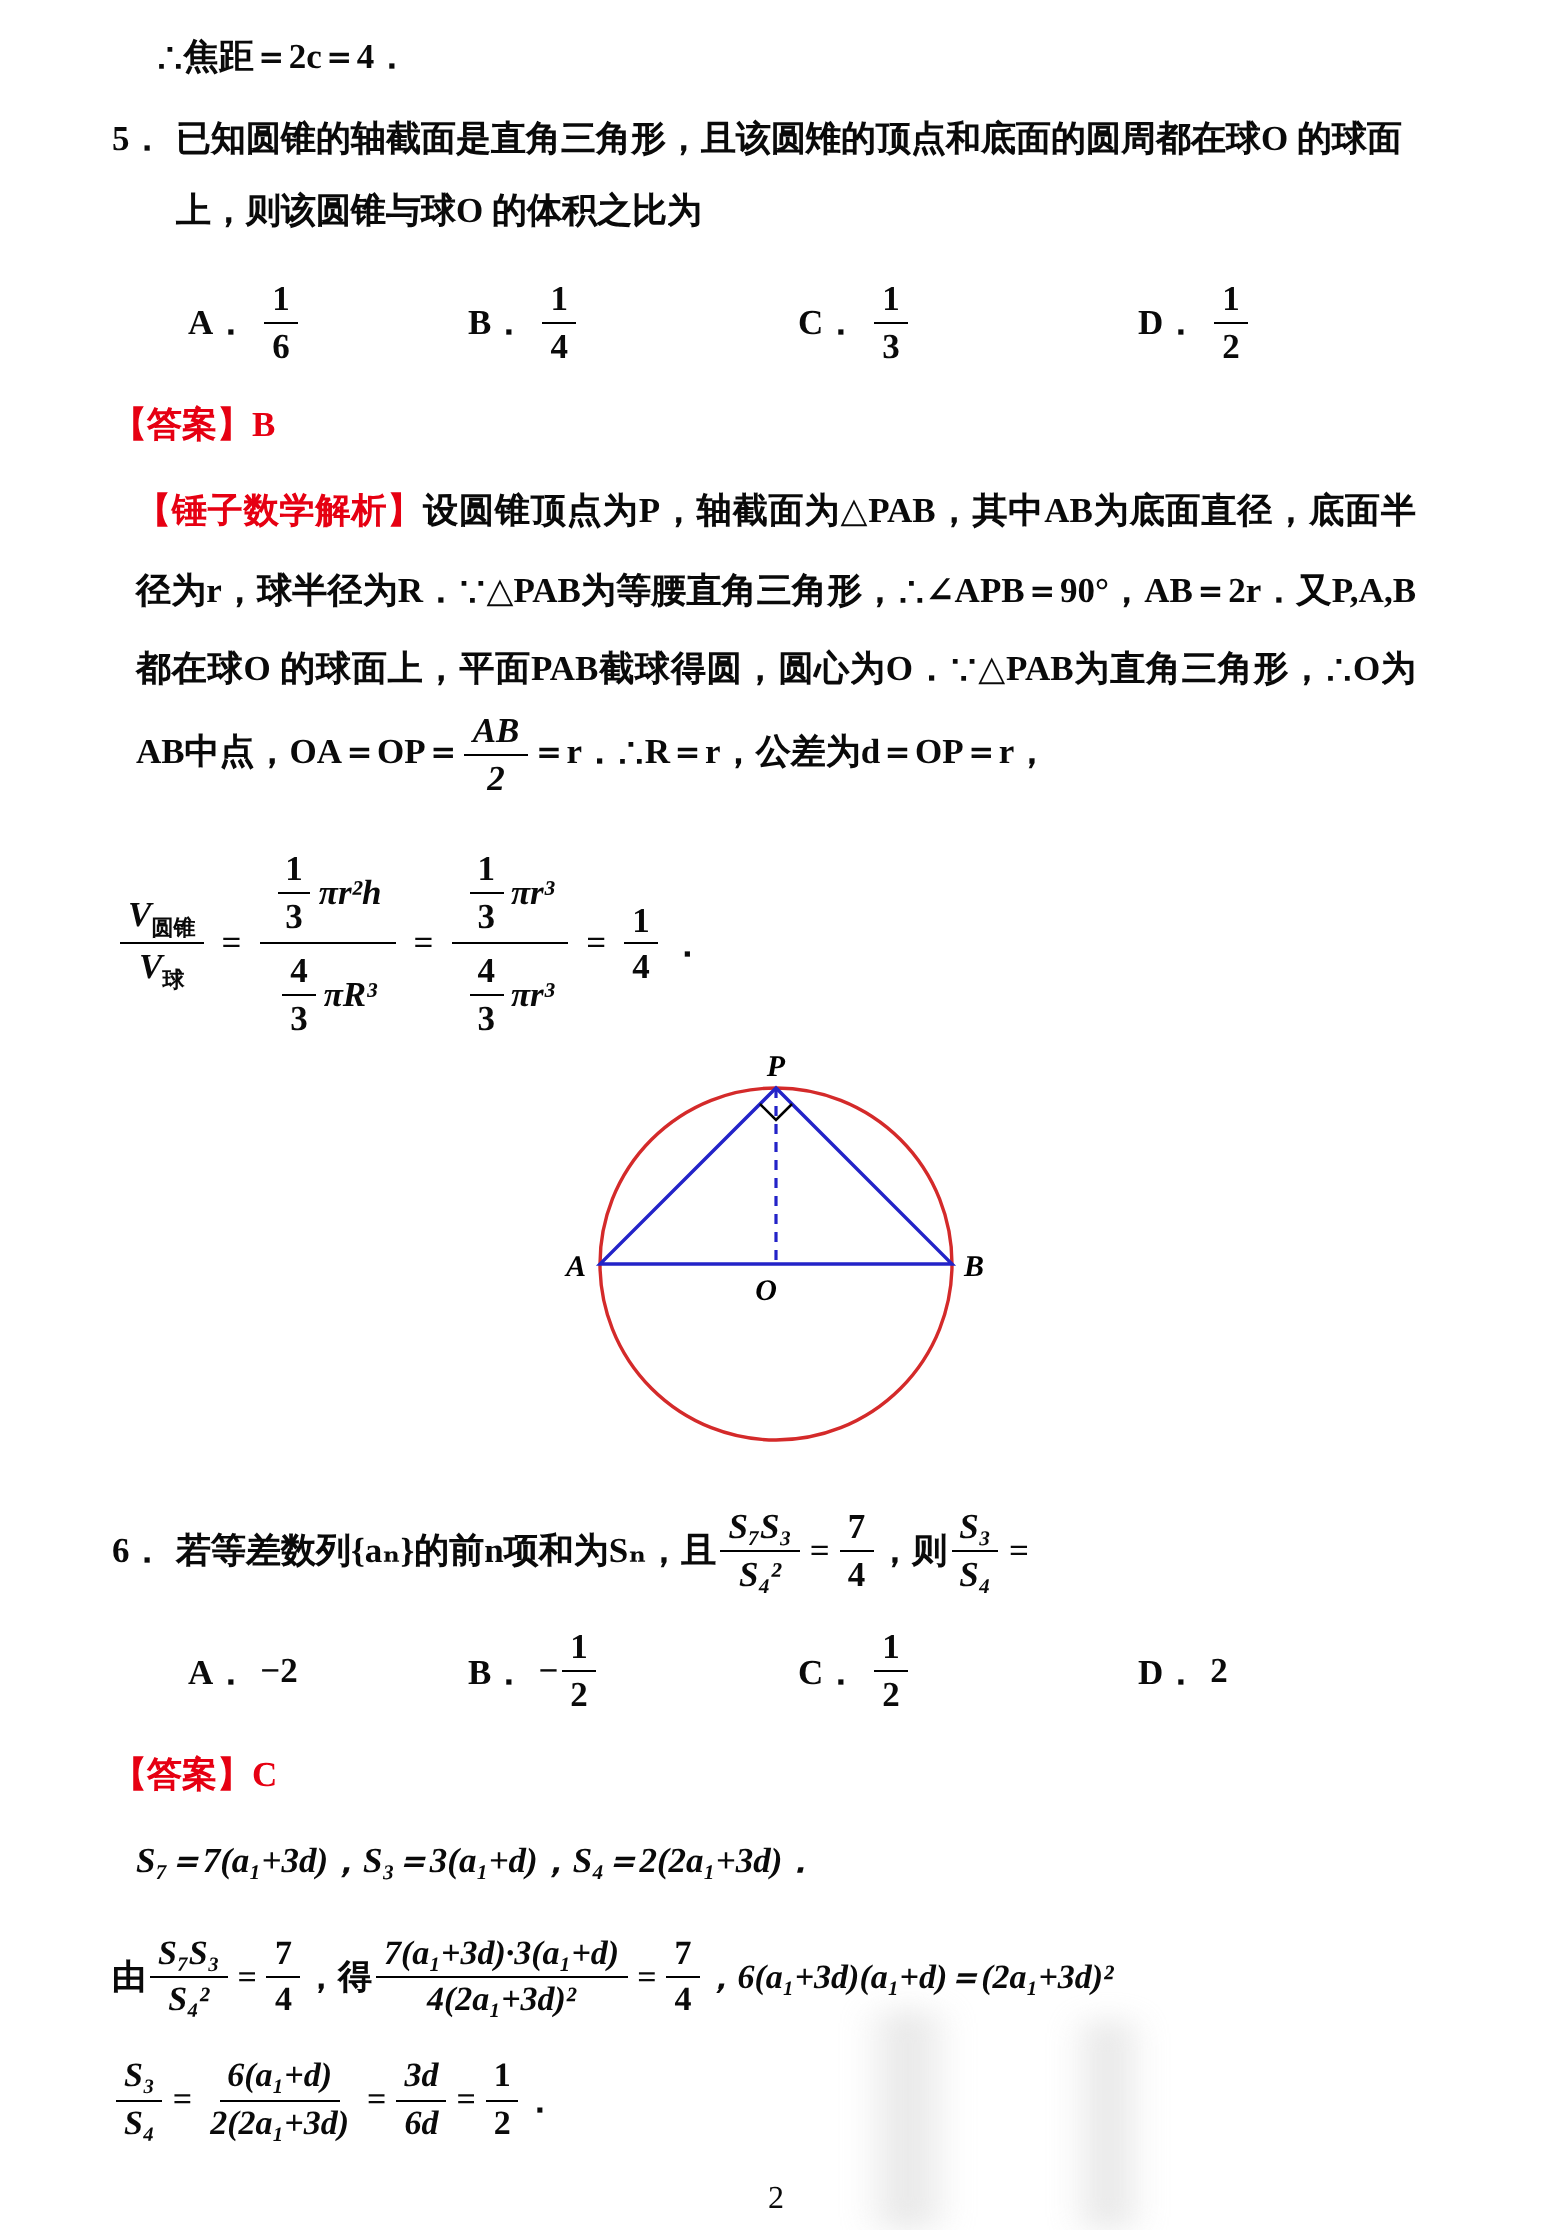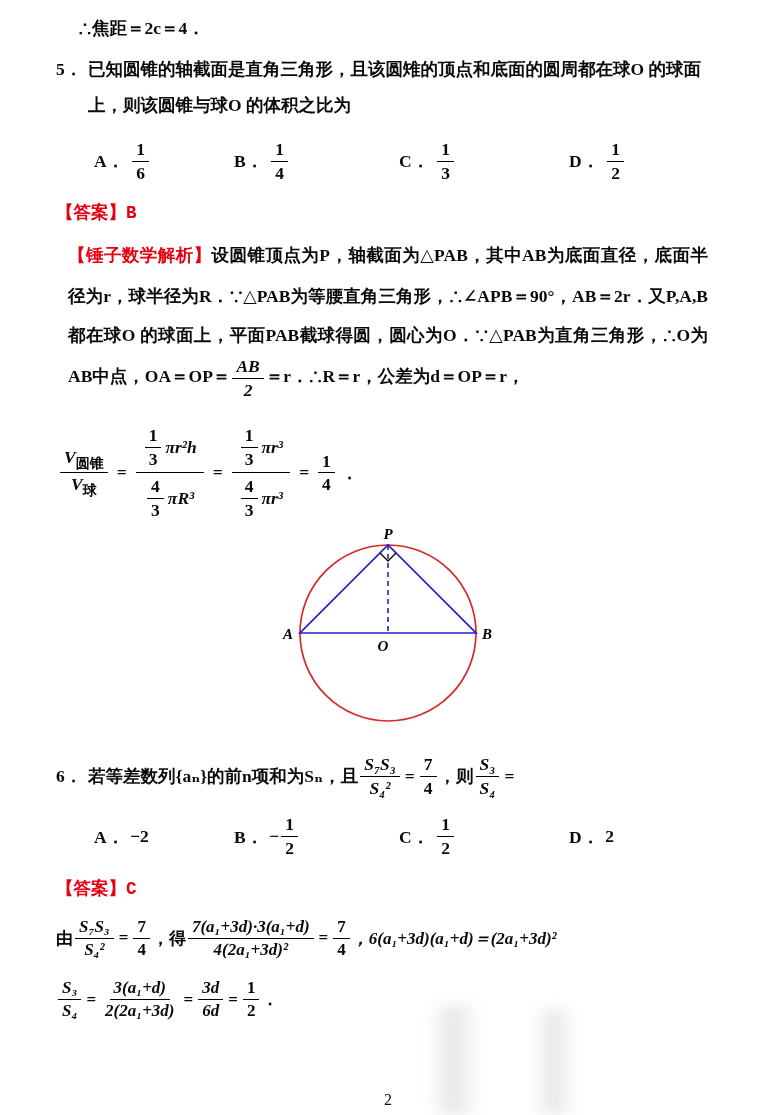--- a/index.html
+++ b/index.html
@@ -1,27 +1,27 @@
 <!DOCTYPE html>
 <html><head>
 <meta charset="utf-8">
 <style>
   *{margin:0;padding:0;box-sizing:border-box;}
   html,body{width:776px;height:1115px;background:#ffffff;overflow:hidden;}
   body{font-family:"Liberation Serif","DejaVu Serif",serif;color:#0a0a0a;position:relative;}
   .page{padding:12px 56px 0 56px;font-size:17.5px;font-weight:600;}
-  .red{color:#e60012;font-family:Liberation Mono, monospace;}
+  .red{color:#e60012;}
   .mi{font-style:italic;}
   .mo{margin:0 3px;}
   
   .frac{display:inline-flex;flex-direction:column;align-items:center;vertical-align:middle;margin:0 2px;}
   .frac > .num{border-bottom:1.5px solid #000;padding:0 4px;line-height:1.3;text-align:center;}
   .frac > .den{padding:0 4px;line-height:1.3;text-align:center;}
   .hrow{display:inline-flex;align-items:center;gap:2px;padding:2px 3px;}
-  .csub{font-size:14px;font-style:normal;vertical-align:sub;}
+  .csub{font-size:11px;font-style:normal;vertical-align:sub;}
   
   .toprow{margin:4px 0 12px 22px;}
   .qwrap{display:flex;margin:10px 0 2px 0;line-height:2.05;}
   .qno{flex:0 0 32px;}
   .qtext{flex:1;}
   .optrow{display:flex;align-items:center;margin:14px 0 8px 38px;}
   .opt{display:flex;align-items:center;}
   .opt-a{flex:0 0 140px;}
   .opt-b{flex:0 0 165px;}
   .opt-c{flex:0 0 170px;}
@@ -193,20 +193,21 @@
     </div>
     <div class="opt opt-d">
       <span class="olabel">D．</span>
       <span>2</span>
     </div>
   </div>
 
   <p class="ans red">【答案】C</p>
 
 
+  <p class="para mi">S₇＝7(a₁+3d)，S₃＝3(a₁+d)，S₄＝2(2a₁+3d)．</p>
 
   <div class="mrow">
     <span>由</span>
     <span class="frac">
         <span class="num mi">S₇S₃</span>
         <span class="den mi">S₄²</span>
       </span>
     <span class="mo">=</span>
     <span class="frac">
         <span class="num">7</span>
@@ -225,21 +226,21 @@
     <span class="mi">，6(a₁+3d)(a₁+d)＝(2a₁+3d)²</span>
   </div>
 
   <div class="mrow">
     <span class="frac">
         <span class="num mi">S₃</span>
         <span class="den mi">S₄</span>
       </span>
     <span class="mo">=</span>
     <span class="frac">
-        <span class="num mi">3(a₁+d)</span>
+        <span class="num mi">6(a₁+d)</span>
         <span class="den mi">2(2a₁+3d)</span>
       </span>
     <span class="mo">=</span>
     <span class="frac">
         <span class="num mi">3d</span>
         <span class="den mi">6d</span>
       </span>
     <span class="mo">=</span>
     <span class="frac">
         <span class="num">1</span>

